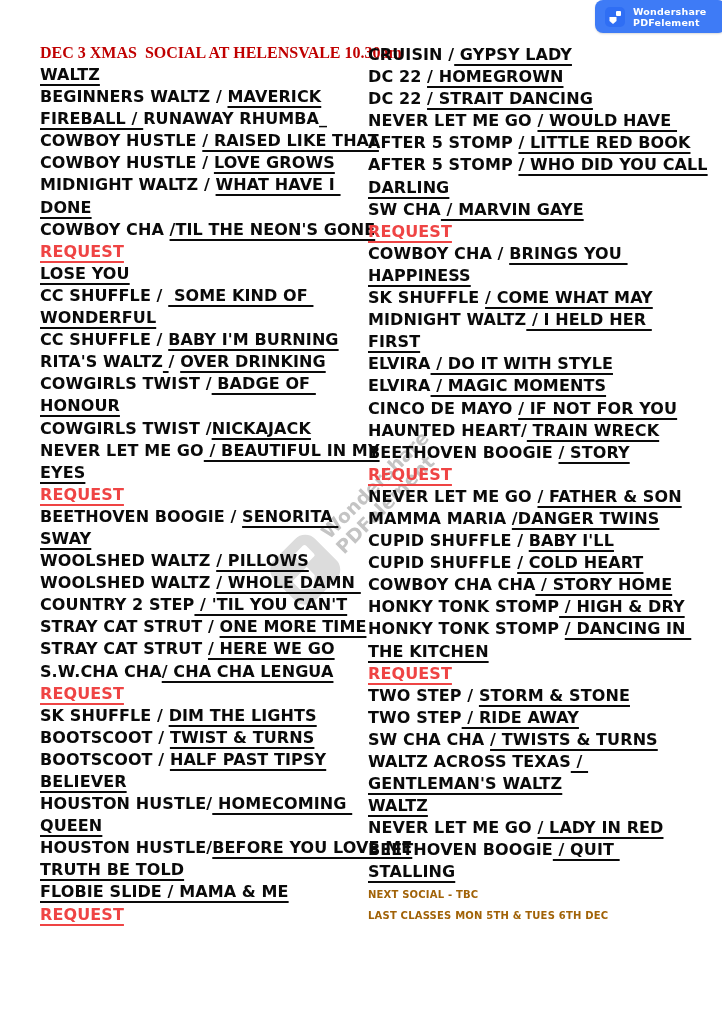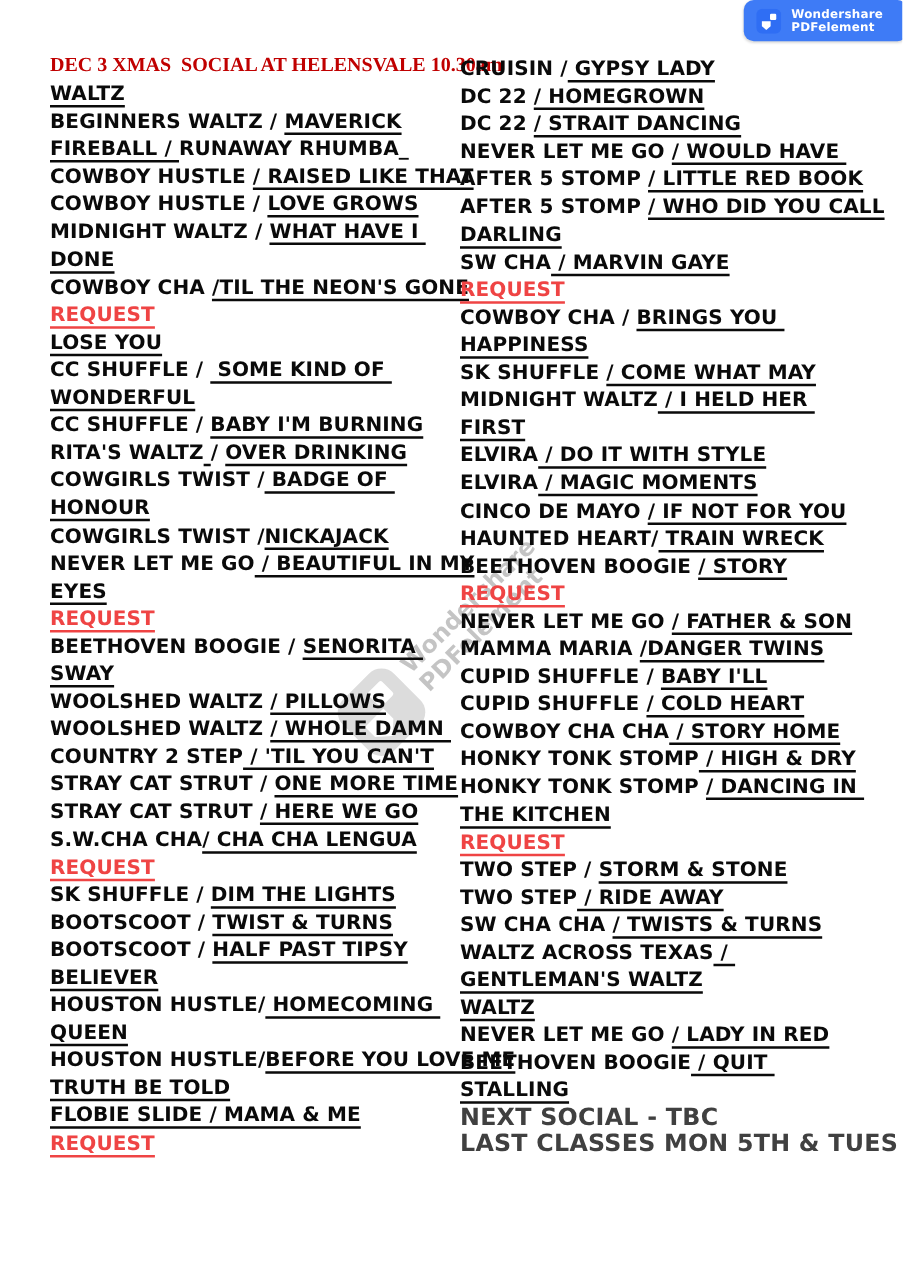--- a/index.html
+++ b/index.html
@@ -59,22 +59,22 @@
     white-space:pre;
     letter-spacing:0.1px;
   }
   .line .u {
     text-decoration:underline;
     text-decoration-thickness:1.8px;
     text-underline-offset:3.5px;
   }
   .line.request { color:#ef4444; }
   .line.footer {
-    color:#404040;
-    font-size:19px; line-height:21px;
+    color:#a16207;
+    font-size:10px; line-height:21px;
     letter-spacing:0.2px;
   }
 </style>
 </head>
 <body>
 
 <div class="page">
 
   <div class="watermark">
     <svg class="wm-icon" viewBox="0 0 56 56">

